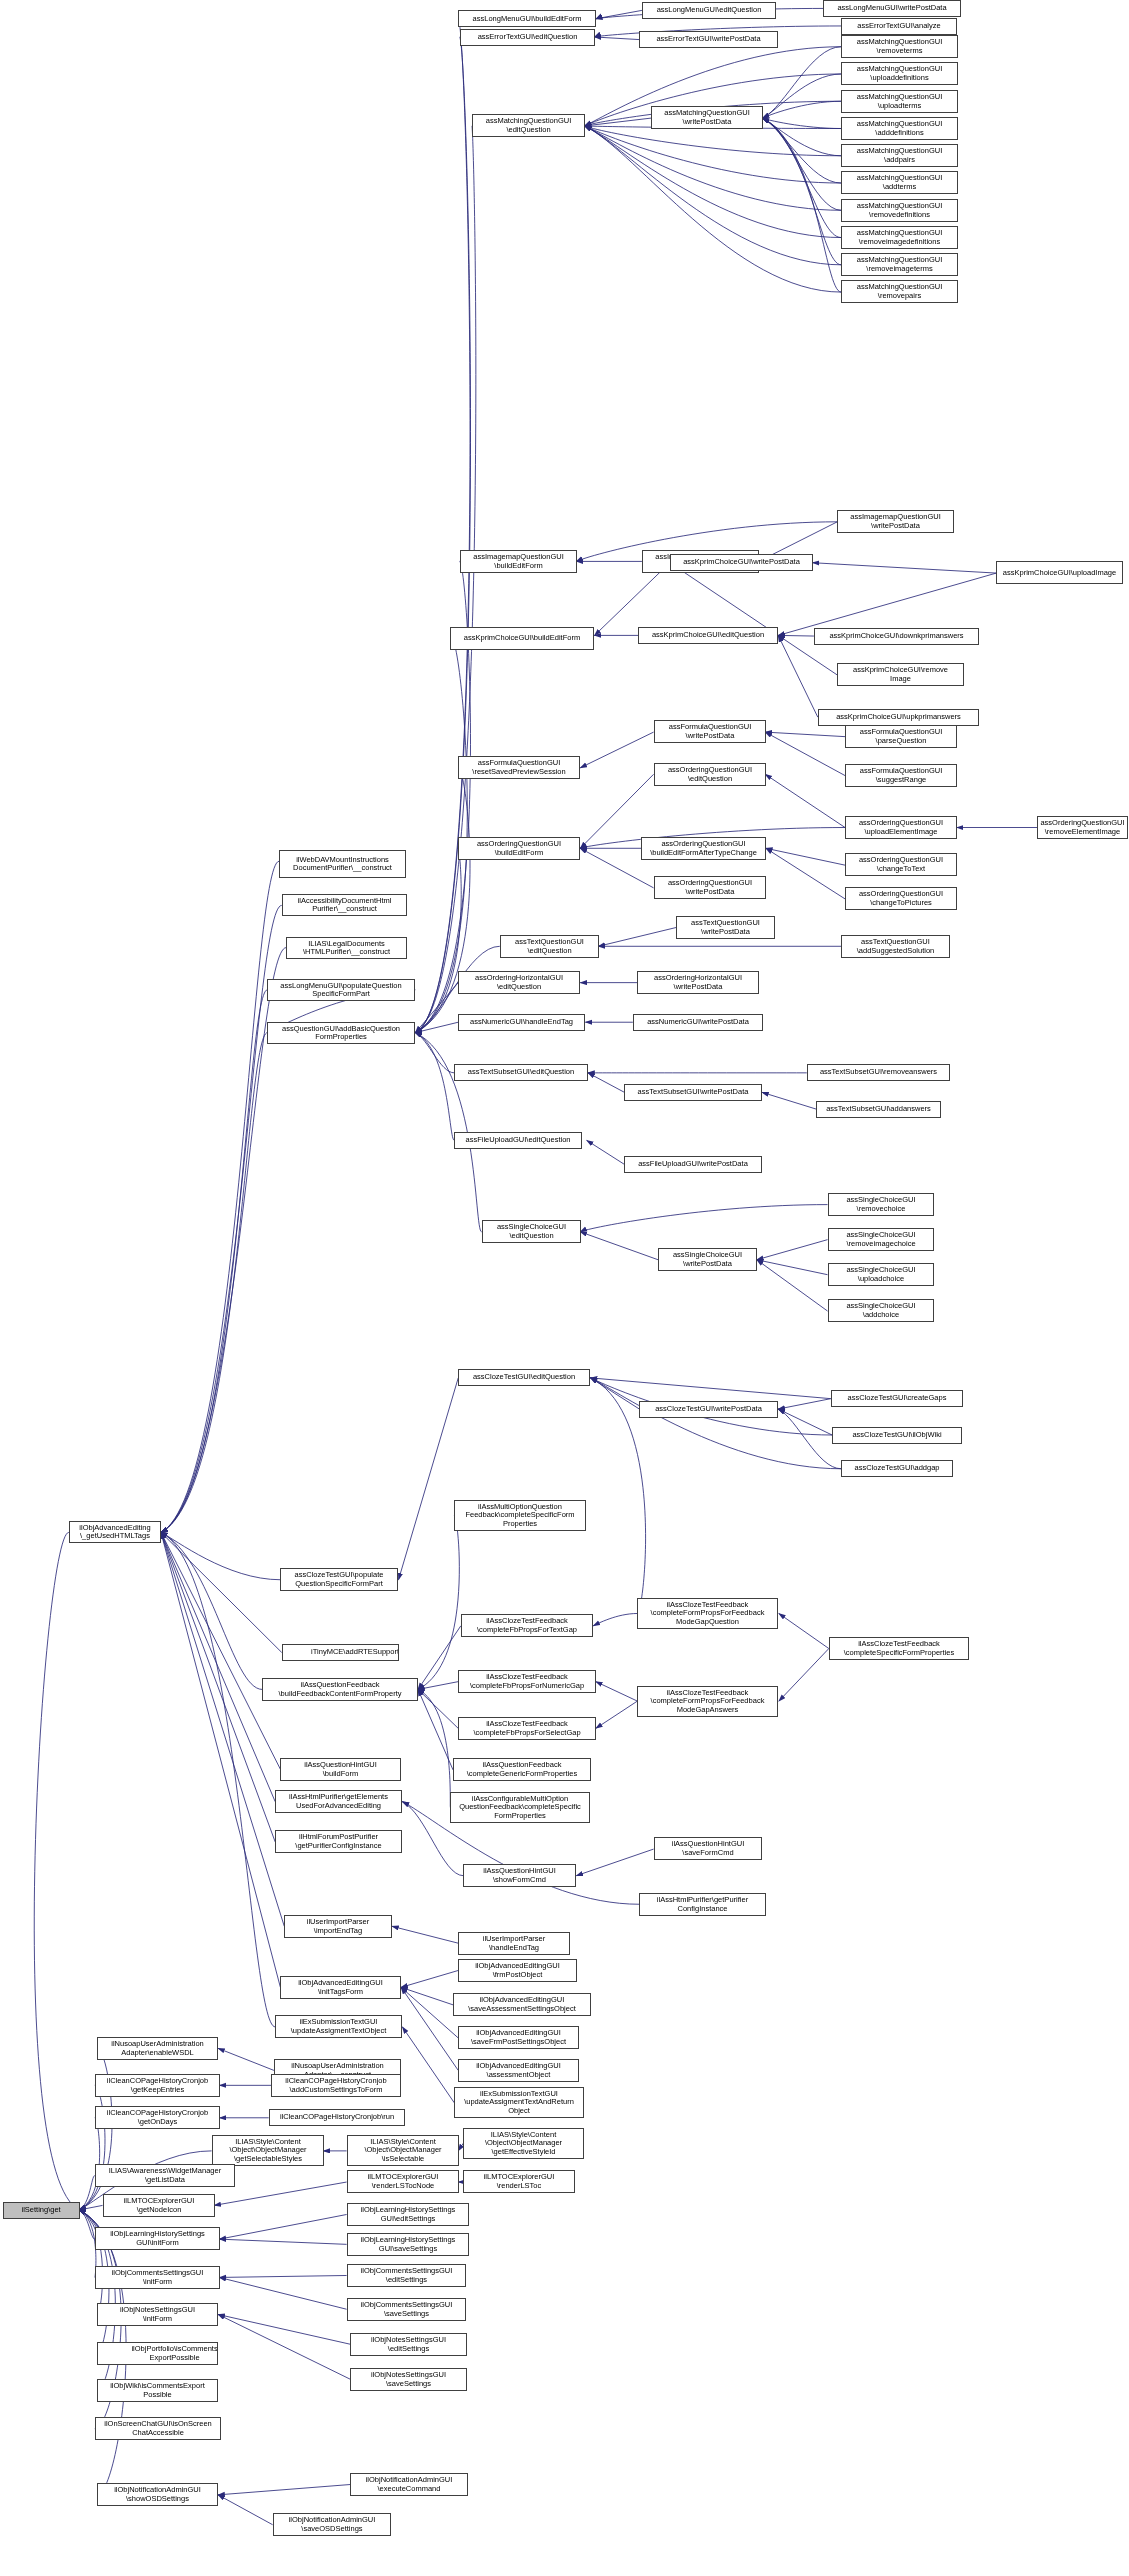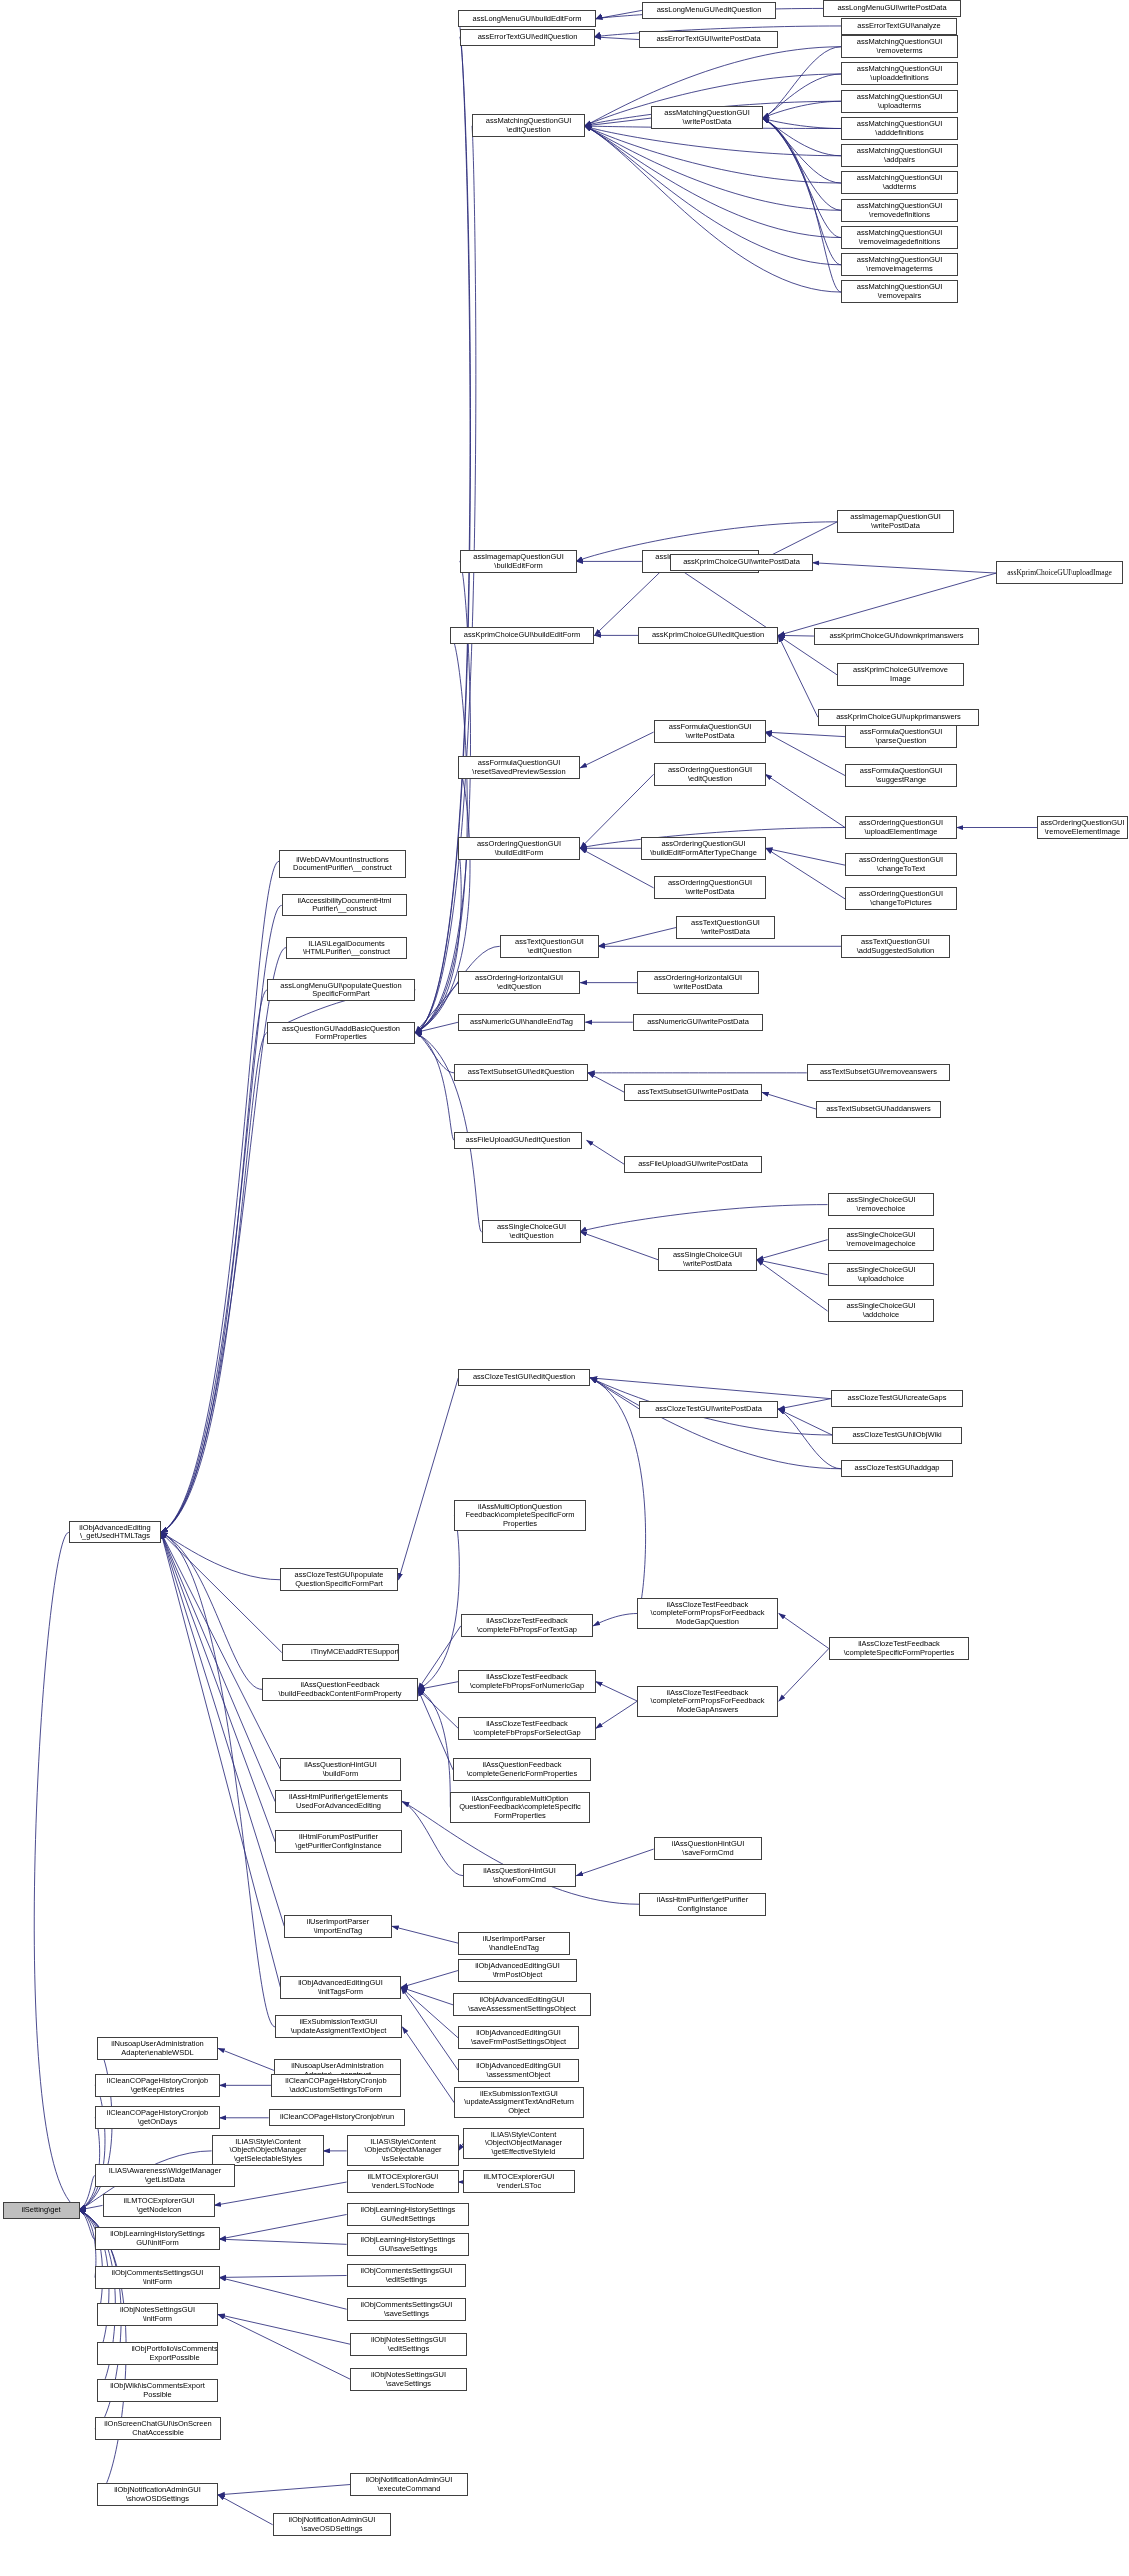--- a/index.html
+++ b/index.html
@@ -238,22 +238,22 @@
 \removeimageterms</div>
       <div class="node" style="left: 841px; top: 280px; width: 117px; height: 23.4px;">assMatchingQuestionGUI
 \removepairs</div>
       <div class="node" style="left: 460px; top: 550px; width: 117px; height: 23.4px;">assImagemapQuestionGUI
 \buildEditForm</div>
       <div class="node" style="left: 642px; top: 550px; width: 117px; height: 23.4px;">assImagemapQuestionGUI
 \editQuestion</div>
       <div class="node" style="left: 837px; top: 510px; width: 117px; height: 23.4px;">assImagemapQuestionGUI
 \writePostData</div>
       <div class="node" style="left: 670px; top: 554px; width: 143px; height: 17px;">assKprimChoiceGUI\writePostData</div>
-      <div class="node" style="left: 996px; top: 561px; width: 127px; height: 23.4px; font-family: Liberation Serif, serif;">assKprimChoiceGUI\uploadImage</div>
-      <div class="node" style="left: 450px; top: 627px; width: 144px; height: 17px;">assKprimChoiceGUI\buildEditForm</div>
+      <div class="node" style="left: 996px; top: 561px; width: 127px; height: 23.4px;">assKprimChoiceGUI\uploadImage</div>
+      <div class="node" style="left: 450px; top: 627px; width: 144px; height: 23px;">assKprimChoiceGUI\buildEditForm</div>
       <div class="node" style="left: 638px; top: 627px; width: 140px; height: 17px;">assKprimChoiceGUI\editQuestion</div>
       <div class="node" style="left: 814px; top: 628px; width: 165px; height: 17px;">assKprimChoiceGUI\downkprimanswers</div>
       <div class="node" style="left: 837px; top: 663px; width: 127px; height: 23.4px;">assKprimChoiceGUI\remove
 Image</div>
       <div class="node" style="left: 818px; top: 709px; width: 161px; height: 17px;">assKprimChoiceGUI\upkprimanswers</div>
       <div class="node" style="left: 654px; top: 720px; width: 112px; height: 23.4px;">assFormulaQuestionGUI
 \writePostData</div>
       <div class="node" style="left: 845px; top: 725px; width: 112px; height: 23.4px;">assFormulaQuestionGUI
 \parseQuestion</div>
       <div class="node" style="left: 458px; top: 756px; width: 122px; height: 23.4px;">assFormulaQuestionGUI

